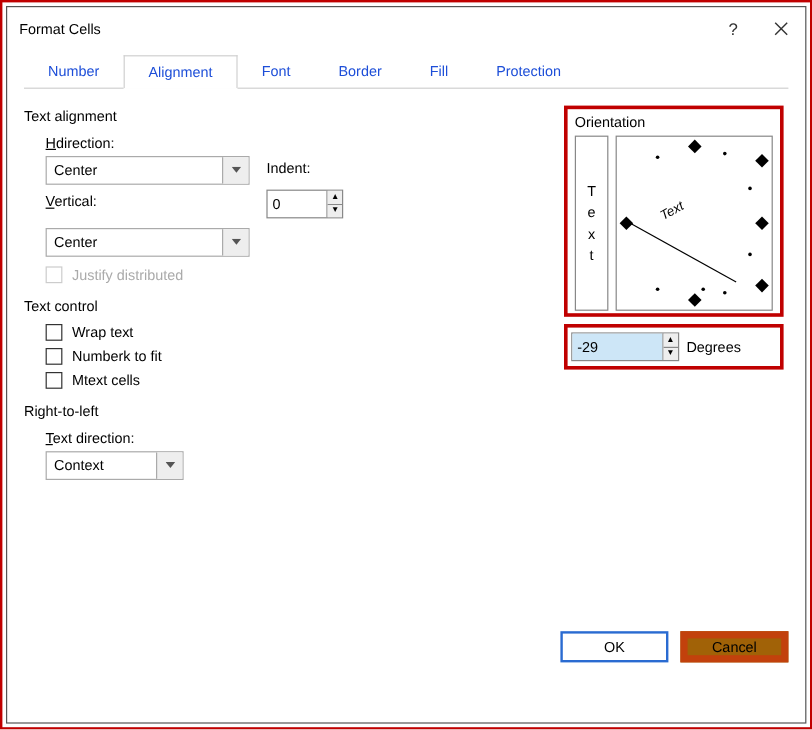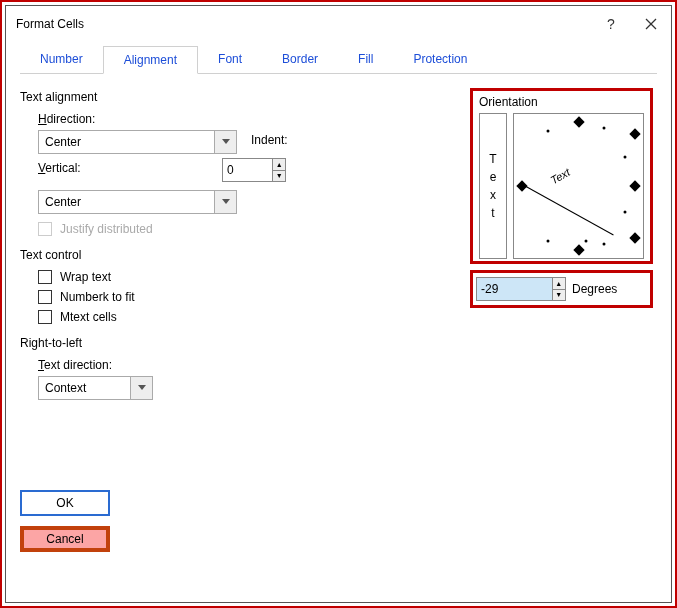--- a/index.html
+++ b/index.html
@@ -11,21 +11,21 @@
   .titlebar .btn { width: 40px; height: 36px; display: flex; align-items: center; justify-content: center; font-size: 14px; color: #333; }
   .body { flex: 1; padding: 4px 14px 14px 14px; position: relative; }
   .tabs { display: flex; border-bottom: 1px solid #d0d0d0; margin-bottom: 10px; }
   .tab { padding: 6px 20px; color: #1d4ed8; cursor: default; }
   .tab.active { border: 1px solid #d0d0d0; border-bottom: 1px solid #fff; margin-bottom: -1px; background: #fff; }
   .section-label { color: #000; margin: 6px 0 8px 0; }
   .sub { margin-left: 18px; }
   .field-label { margin-bottom: 4px; }
   .field-label span.u { text-decoration: underline; }
   .row { display: flex; align-items: center; gap: 14px; margin-bottom: 8px; }
-  .combo { width: 199px; height: 24px; border: 1px solid #aaa; display: flex; align-items: center; background: #fff; }
+  .combo { width: 170px; height: 24px; border: 1px solid #aaa; display: flex; align-items: center; background: #fff; }
   .combo span { flex: 1; padding: 0 6px; }
   .combo .arrow { width: 22px; height: 100%; border-left: 1px solid #aaa; background: #eee; display: flex; align-items: center; justify-content: center; }
   .combo.small { width: 115px; }
   .spin { width: 64px; height: 24px; border: 1px solid #888; display: flex; background: #fff; }
   .spin input { border: none; width: 100%; padding: 0 4px; background: transparent; outline: none; }
   .spin .arrows { width: 16px; display: flex; flex-direction: column; border-left: 1px solid #888; }
   .spin .arrows div { flex: 1; font-size: 7px; display: flex; align-items: center; justify-content: center; background: #eee; }
   .spin .arrows div:first-child { border-bottom: 1px solid #888; }
   .chk { display: flex; align-items: center; gap: 8px; margin-bottom: 6px; }
   .chk .box { width: 14px; height: 14px; border: 1px solid #333; background: #fff; }
@@ -35,22 +35,22 @@
   .orient-hl { border: 3px solid #c00000; padding: 4px 6px 2px 6px; }
   .orient-label { margin-bottom: 4px; }
   .orient-box { display: flex; gap: 6px; height: 146px; }
   .vtext { width: 28px; border: 1px solid #888; display: flex; flex-direction: column; align-items: center; justify-content: center; gap: 4px; font-size: 11px; }
   .dial { flex: 1; border: 1px solid #888; position: relative; background: #fff; }
   .deg-row { display: flex; align-items: center; gap: 6px; padding: 4px 3px; border: 3px solid #c00000; margin-top: 6px; }
   .diamond { position: absolute; width: 8px; height: 8px; background: #000; transform: translate(-50%, -50%) rotate(45deg); }
   .dot { position: absolute; width: 3px; height: 3px; background: #000; border-radius: 50%; transform: translate(-50%, -50%); }
   .dial-text { position: absolute; font-size: 11px; font-style: italic; }
   .dial-line { position: absolute; background: #000; height: 1px; transform-origin: left center; }
-  .buttons { display: flex; justify-content: flex-end; gap: 10px; margin-top: auto; flex-direction: column; }
-  .btn-std { width: 90px; height: 26px; border: 4px solid #c2410c; background: #fca5a5; display: flex; align-items: center; justify-content: center; }
+  .buttons { display: flex; justify-content: flex-end; gap: 10px; margin-top: auto; }
+  .btn-std { width: 90px; height: 26px; border: 6px solid #c2410c; background: #a16207; display: flex; align-items: center; justify-content: center; }
   .btn-std.primary { border: 2px solid #2a6bd1; background: #fff; }
   .content { display: flex; flex-direction: column; height: calc(100% - 36px); }
   svg.chev { width: 8px; height: 6px; }
 </style>
 </head>
 <body>
 
 <div class="outer">
 <div class="window">
   <div class="titlebar">

